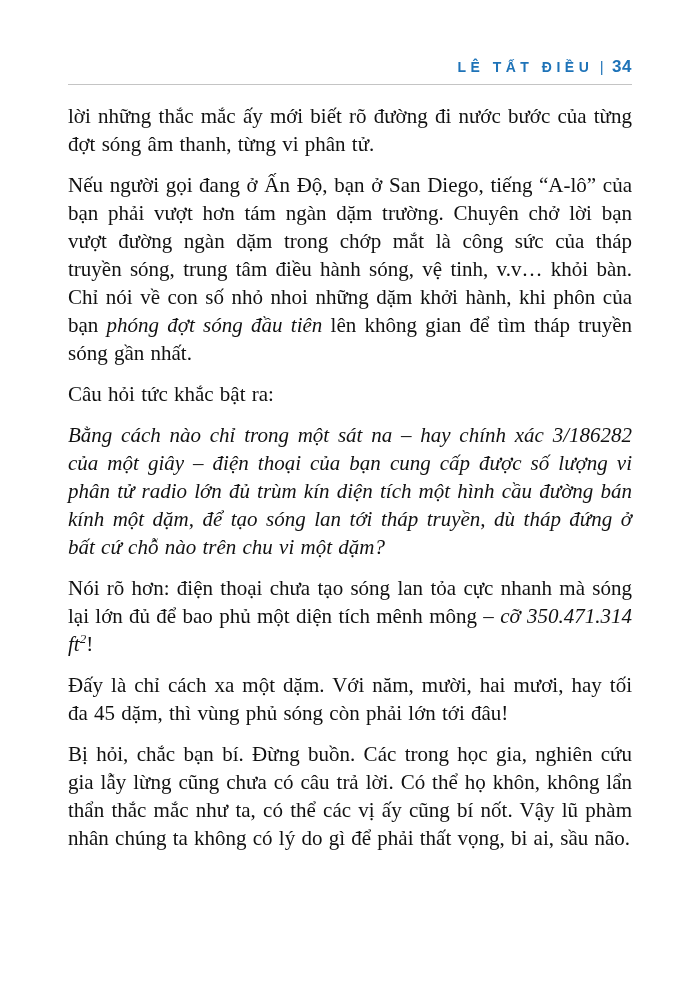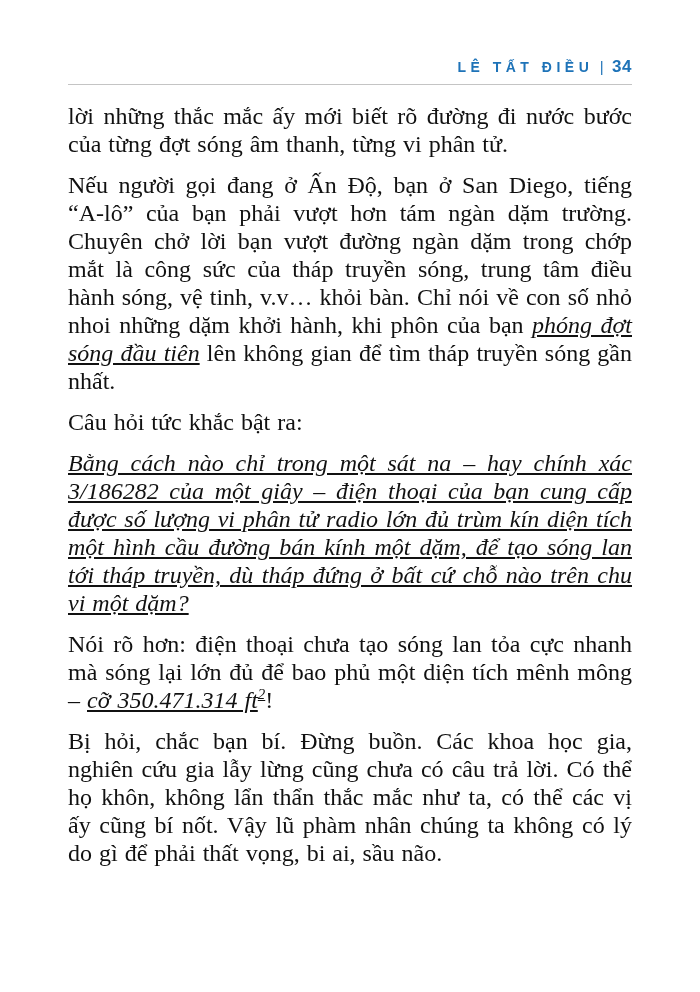--- a/index.html
+++ b/index.html
@@ -50,28 +50,28 @@
   }
   .header-rule {
     margin-top: 7px;
     height: 1px;
     background: var(--rule, #c4c4c4);
   }
   .body-text {
     margin-top: 17px;
   }
   .para {
-    font-size: 24px;
+    font-size: 21px;
     line-height: 28px;
     text-align: justify;
     margin: 0 0 13px 0;
     word-spacing: 1px;
   }
   .para:last-child { margin-bottom: 0; }
-  .italic { font-style: italic; text-decoration: underline; }
+  .italic { font-style: italic; }
   sup {
     font-size: 0.62em;
     line-height: 0;
     vertical-align: super;
   }
 </style>
 </head>
 <body style="background: rgb(255, 255, 255);">
 
 <div class="page" style="color: rgb(17, 17, 17);">
@@ -84,17 +84,18 @@
     </header>
 
     <div class="header-rule"></div>
 
     <main class="body-text">
         <p class="para"><span>lời những thắc mắc ấy mới biết rõ đường đi nước bước của từng đợt sóng âm thanh, từng vi phân tử.</span></p>
         <p class="para"><span>Nếu người gọi đang ở Ấn Độ, bạn ở San Diego, tiếng “A-lô” của bạn phải vượt hơn tám ngàn dặm trường. Chuyên chở lời bạn vượt đường ngàn dặm trong chớp mắt là công sức của tháp truyền sóng, trung tâm điều hành sóng, vệ tinh, v.v… khỏi bàn. Chỉ nói về con số nhỏ nhoi những dặm khởi hành, khi phôn của bạn </span><span class="italic">phóng đợt sóng đầu tiên</span><span> lên không gian để tìm tháp truyền sóng gần nhất.</span></p>
         <p class="para"><span>Câu hỏi tức khắc bật ra:</span></p>
         <p class="para"><span class="italic">Bằng cách nào chỉ trong một sát na – hay chính xác 3/186282 của một giây – điện thoại của bạn cung cấp được số lượng vi phân tử radio lớn đủ trùm kín diện tích một hình cầu đường bán kính một dặm, để tạo sóng lan tới tháp truyền, dù tháp đứng ở bất cứ chỗ nào trên chu vi một dặm?</span></p>
         <p class="para"><span>Nói rõ hơn: điện thoại chưa tạo sóng lan tỏa cực nhanh mà sóng lại lớn đủ để bao phủ một diện tích mênh mông – </span><span class="italic">cỡ 350.471.314 ft</span><sup class="italic">2</sup><span>!</span></p>
-        <p class="para"><span>Bị hỏi, chắc bạn bí. Đừng buồn. Các khoa học gia, nghiên cứu gia lẫy lừng cũng chưa có câu trả lời. Có thể họ khôn, không lẩn thẩn thắc mắc như ta, có thể các vị ấy cũng bí nốt. Vậy lũ phàm nhân chúng ta không có lý do gì để phải thất vọng, bi ai, sầu não.</span></p>
+        <p class="para"><span>Đấy là chỉ cách xa một dặm. Với năm, mười, hai mươi, hay tối đa 45 dặm, thì vùng phủ sóng còn phải lớn tới đâu!</span></p>
+        <p class="para"><span>Bị hỏi, chắc bạn bí. Đừng buồn. Các trong học gia, nghiên cứu gia lẫy lừng cũng chưa có câu trả lời. Có thể họ khôn, không lẩn thẩn thắc mắc như ta, có thể các vị ấy cũng bí nốt. Vậy lũ phàm nhân chúng ta không có lý do gì để phải thất vọng, bi ai, sầu não.</span></p>
       </main>
 
   </div>
 </div>
 
 </body></html>

